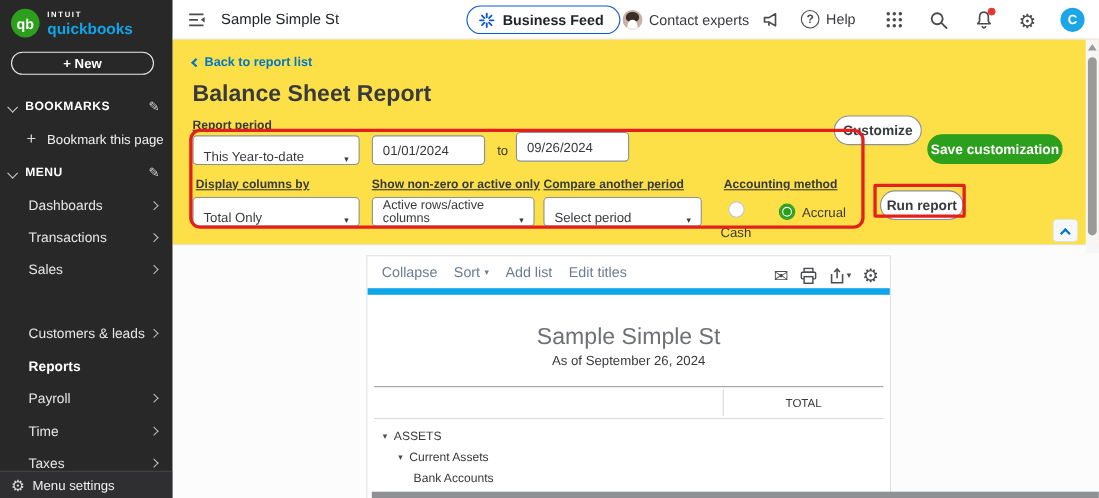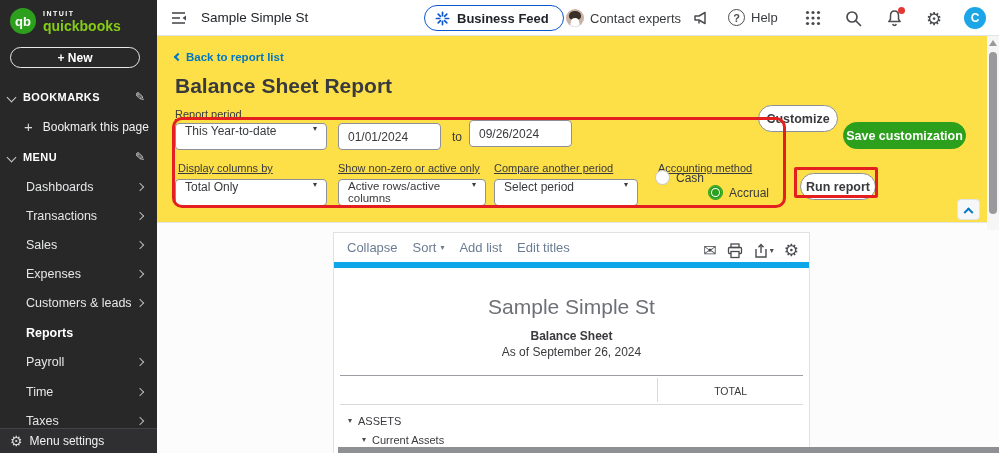--- a/index.html
+++ b/index.html
@@ -9,21 +9,21 @@
   #app { position:relative; width:999px; height:453px; overflow:hidden; }
 
   
   #sidebar { position:absolute; left:0; top:0; width:157px; height:453px;
     background:#282829; color:#e5e6e7; overflow:hidden; }
   .logo-row { position:absolute; left:10px; top:8px; display:flex; align-items:center; gap:7px; cursor:pointer; }
   .qb-circle { width:26px; height:26px; border-radius:50%; background:#2ca01c; color:#fff;
     display:flex; align-items:center; justify-content:center; font-weight:bold; font-size:13px; }
   .brand-col { display:flex; flex-direction:column; line-height:1; }
   .intuit-txt { font-size:7px; letter-spacing:1.5px; font-weight:bold; color:#fff; margin-bottom:2px; }
-  .qbooks-txt { font-size:14px; font-weight:600; color:#84cc16; }
+  .qbooks-txt { font-size:14px; font-weight:600; color:#0ea5e9; }
   .new-btn { position:absolute; left:10px; top:47px; width:130px; height:21px; border-radius:11px;
     background:transparent; border:1.5px solid #e8e9ea; color:#fff; font-size:12px; font-weight:bold;
     font-family:"Liberation Sans",sans-serif; cursor:pointer; }
   .srow { position:absolute; left:0; width:157px; height:18px; display:flex; align-items:center; }
   .srow .chev-d { margin-left:8px; }
   .srow .sec-label { font-size:11px; font-weight:bold; color:#fff; margin-left:8px; letter-spacing:.4px; }
   .pencil { position:absolute; right:12px; font-size:12px; color:#d9dadc; cursor:pointer; }
   .chev-d { width:7px; height:7px; border-left:1.5px solid #c9cacc; border-bottom:1.5px solid #c9cacc;
     transform:rotate(-45deg); display:inline-block; }
   .chev-r { width:6px; height:6px; border-right:1.5px solid #b8b9bc; border-top:1.5px solid #b8b9bc;
@@ -69,24 +69,24 @@
     justify-content:center; cursor:pointer; }
 
   
   #filter-panel { position:absolute; left:157px; top:36px; width:842px; height:187px; background:#fde047;
     border-bottom:1px solid #e3e4e8; }
   .back-link { position:absolute; left:18px; top:15px; font-size:11.5px; font-weight:bold; color:#0077c5;
     cursor:pointer; display:flex; align-items:center; gap:5px; }
   .chev-l-blue { width:6px; height:6px; border-left:2px solid #0077c5; border-bottom:2px solid #0077c5;
     transform:rotate(45deg); display:inline-block; }
   .page-title { position:absolute; left:18px; top:38px; font-size:21px; font-weight:600; color:#393a3d; }
-  .f-label { position:absolute; font-size:11px; font-weight:normal; color:#393a3d;
+  .f-label { position:absolute; font-size:11px; font-weight:bold; color:#393a3d;
     text-decoration:underline; cursor:pointer; }
   .dropdown { position:absolute; height:27px; background:#fff; border:1px solid #8d9096; border-radius:4px;
-    font-size:12px; color:#393a3d; display:flex; align-items:flex-start; padding:0 9px; cursor:pointer; }
+    font-size:12px; color:#393a3d; display:flex; align-items:flex-end; padding:0 9px; cursor:pointer; }
   .dd-caret { position:absolute; right:9px; font-size:8px; color:#393a3d; }
   .date-input { position:absolute; height:27px; width:103px; background:#fff; border:1px solid #8d9096;
     border-radius:4px; font-size:12px; color:#393a3d; padding:0 9px;
     font-family:"Liberation Sans",sans-serif; }
   .to-txt { position:absolute; font-size:12px; color:#393a3d; }
   .radio-grp { position:absolute; display:flex; align-items:center; gap:6px; cursor:pointer; }
   .radio-off { width:15px; height:15px; border-radius:50%; background:#fdfdfd; border:1px solid #c4c6cc; }
   .radio-on { width:15px; height:15px; border-radius:50%; background:#2ca01c; border:1px solid #2ca01c;
     box-shadow:inset 0 0 0 2px #2ca01c, inset 0 0 0 3px #fff; }
   .radio-lbl { font-size:12px; color:#393a3d; }
@@ -173,24 +173,20 @@
       <span class="chev-r"></span>
     </div>
     <div class="nav-item" style="top:205px;">
       <span class="lbl">Transactions</span>
       <span class="chev-r"></span>
     </div>
     <div class="nav-item" style="top:234px;">
       <span class="lbl">Sales</span>
       <span class="chev-r"></span>
     </div>
-    <div class="nav-item" style="top:263px;">
-      <span class="lbl">Expenses</span>
-      <span class="chev-r"></span>
-    </div>
     <div class="nav-item" style="top:292px;">
       <span class="lbl">Customers &amp; leads</span>
       <span class="chev-r"></span>
     </div>
     <div class="nav-item" style="top:351px;">
       <span class="lbl">Payroll</span>
       <span class="chev-r"></span>
     </div>
     <div class="nav-item active" style="top:322px;">
       <span class="lbl">Reports</span>
@@ -308,21 +304,21 @@
     </div>
     <div class="dropdown" style="left:181px; top:143px; width:148px; font-size:11.5px;">
       <span>Active rows/active columns</span>
       <span class="dd-caret">▾</span>
     </div>
     <div class="dropdown" style="left:337px; top:143px; width:144px;">
       <span>Select period</span>
       <span class="dd-caret">▾</span>
     </div>
 
-    <div class="radio-grp" style="left:498px; top:134px;">
+    <div class="radio-grp" style="left:498px; top:147px;flex-direction:column;">
       <span class="radio-off"></span>
       <span class="radio-lbl">Cash</span>
     </div>
     <div class="radio-grp" style="left:551px; top:149px;">
       <span class="radio-on"></span>
       <span class="radio-lbl">Accrual</span>
     </div>
 
     <button class="pill-btn btn-ghost" style="left:601px; top:69px; width:80px;">Customize</button>
     <button class="pill-btn btn-green" style="left:686px; top:86px; width:123px;">Save customization</button>
@@ -358,21 +354,20 @@
             <line x1="8" y1="10" x2="8" y2="2" stroke="#4a4c50" stroke-width="1.4"></line>
             <path d="M5.5 4.2 L8 1.5 L10.5 4.2" fill="none" stroke="#4a4c50" stroke-width="1.4"></path>
           </svg>
           <span class="sm-caret" style="color:#4a4c50;">▾</span>
         </span>
         <span class="rt-ic" style="font-size:17px;">⚙</span>
       </span>
     </div>
 
     <div class="r-company">Sample Simple St</div>
-    <div class="r-title">Balance Sheet</div>
     <div class="r-subtitle">As of September 26, 2024</div>
 
     <div class="r-hr"></div>
 
     <div class="thead-row">
       <span class="vline"></span>
       <span class="total-h">TOTAL</span>
     </div>
 
     <div class="trow ind-0">

